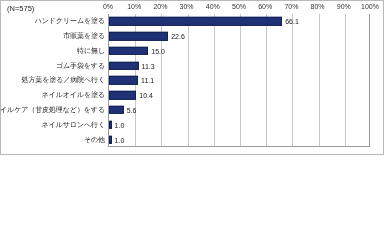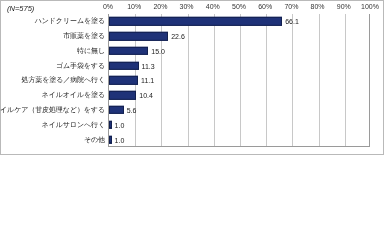--- a/index.html
+++ b/index.html
@@ -22,21 +22,20 @@
     border: 1px solid #b9b9b9;
   }
   #sample-size {
     position: absolute;
     left: 6px;
     top: 3px;
     font-size: 7.5px;
     color: #222222;
     letter-spacing: 0px;
     white-space: nowrap;
-    font-style: italic;
   }
   
   #plot-area {
     position: absolute;
     left: 107px;
     top: 13px;
     width: 262px;
     height: 133px;
     box-sizing: border-box;
     border-left: 1px solid #9a9a9a;

